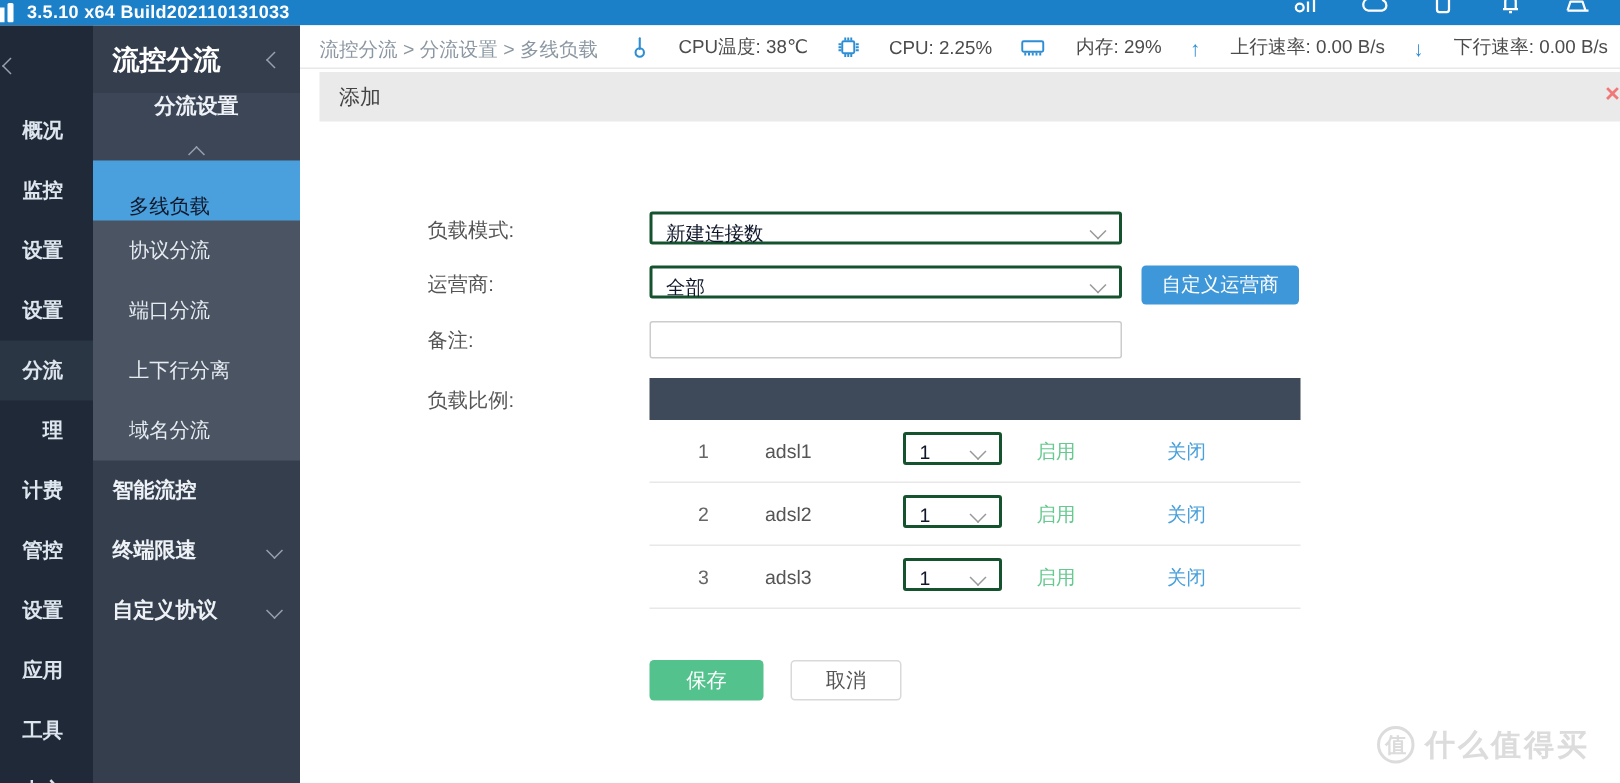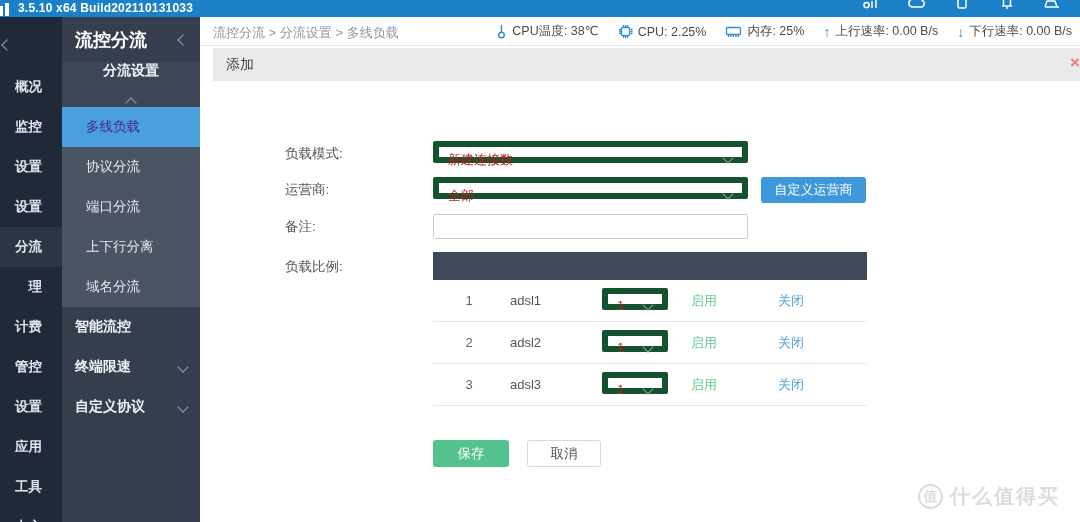--- a/index.html
+++ b/index.html
@@ -20,42 +20,42 @@
   .s1-items{position:absolute;left:0;top:50px;width:62px;}
   .s1-item{height:40px;display:flex;align-items:center;justify-content:flex-end;padding-right:20px;box-sizing:border-box;color:#dde5ee;font-size:13.5px;font-weight:bold;white-space:nowrap;cursor:pointer;}
   .s1-item.active{background:#2b3645;}
   
   .sidebar2{position:absolute;left:62px;top:17px;width:138px;height:505px;background:#343e4d;overflow:hidden;}
   .s2-header{height:45px;display:flex;align-items:center;justify-content:space-between;padding:0 13px;box-sizing:border-box;}
   .s2-title{color:#fff;font-size:18px;font-weight:bold;}
   .s2-group{height:45px;display:flex;align-items:center;justify-content:space-between;padding:0 13px;box-sizing:border-box;background:#3c4656;color:#eef2f6;font-size:14px;font-weight:bold;cursor:pointer;flex-direction:column;}
   .s2-submenu{background:#4a5462;}
   .s2-subitem{height:40px;display:flex;align-items:center;padding-left:24px;box-sizing:border-box;color:#e6ebf1;font-size:13.5px;cursor:pointer;}
-  .s2-subitem.active{background:#4aa0dd;color:#4c1d95;}
+  .s2-subitem.active{background:#4aa0dd;color:#0f172a;align-items:flex-end;}
   .s2-sections{}
   .s2-section{height:40px;display:flex;align-items:center;justify-content:space-between;padding:0 13px;box-sizing:border-box;color:#eef2f6;font-size:14px;font-weight:bold;cursor:pointer;}
   
   .chev{display:inline-block;width:7px;height:7px;border:solid #96a1ae;border-width:0 1.5px 1.5px 0;}
   .chev.down{transform:rotate(45deg);}
   .chev.up{transform:rotate(-135deg);}
   .chev.left{transform:rotate(135deg);}
   
   .main{position:absolute;left:200px;top:17px;width:880px;height:505px;background:#fff;}
   .crumbbar{position:absolute;left:0;top:0;width:880px;height:29px;background:#fff;border-bottom:1px solid #e8e8e8;box-sizing:border-box;}
   .breadcrumb{position:absolute;left:13px;top:7px;font-size:13px;color:#8b97a2;}
   .statusbar{position:absolute;right:8px;top:0;height:29px;display:flex;align-items:center;gap:19px;}
-  .status-item{display:flex;align-items:center;gap:5px;font-size:12.5px;color:#4c4c4c;white-space:nowrap;}
+  .status-item{display:flex;align-items:center;gap:20px;font-size:12.5px;color:#4c4c4c;white-space:nowrap;}
   .status-item svg{display:block;}
   .arrow-glyph{color:#2e8ed5;font-size:14px;font-weight:bold;line-height:1;}
   .panelbar{position:absolute;left:13px;top:31px;width:880px;height:33px;background:#eaeaea;}
   .panel-title{position:absolute;left:13px;top:8px;font-size:14px;color:#444;}
   .panel-close{position:absolute;right:13px;top:6px;font-size:17px;font-weight:bold;color:#f07878;cursor:pointer;line-height:1;}
   
   .flabel{position:absolute;left:85px;width:145px;font-size:13.5px;color:#555;line-height:25px;}
-  .select{position:relative;background:#fff;border:6px solid #14532d;border-radius:2px;height:22px;box-sizing:border-box;font-size:13px;color:#b91c1c;cursor:pointer;}
+  .select{position:relative;background:#fff;border:2px solid #14532d;border-radius:2px;height:22px;box-sizing:border-box;font-size:13px;color:#0f172a;cursor:pointer;}
   .select .sel-val{position:absolute;left:9px;top:4px;}
   .select .chev{position:absolute;right:10px;top:7px;border-color:#999;}
   .sel-wide{position:absolute;left:233px;width:315px;}
   .text-input{position:absolute;left:233px;top:197px;width:315px;height:25px;box-sizing:border-box;border:1px solid #ccc;border-radius:2px;font-size:13px;color:#333;padding:0 8px;outline:none;}
   .btn-isp{position:absolute;left:561px;top:160px;width:105px;height:26px;background:#3e97d8;color:#fff;font-size:13px;border:none;border-radius:3px;cursor:pointer;font-family:inherit;}
   
   .ltable{position:absolute;left:233px;top:235px;width:434px;}
   .lt-head{display:grid;grid-template-columns:72px 92px 92px 88px 90px;background:#3e4a59;height:28px;align-items:center;color:#fff;font-size:13px;font-weight:bold;}
   .lt-th{padding-left:5px;}
   .lt-th:nth-child(1){text-align:center;padding-left:0;}
@@ -225,21 +225,21 @@
           </span>
         <span>CPU: 2.25%</span>
       </span>
       <span class="status-item">
         <span>
             <svg width="17" height="14" fill="none" stroke="#2e8ed5" stroke-width="1.3">
               <rect x="1.5" y="2.5" width="14" height="7" rx="1"></rect>
               <path d="M3.5 10v2M6 10v2M8.5 10v2M11 10v2M13.5 10v2"></path>
             </svg>
           </span>
-        <span>内存: 25%</span>
+        <span>内存: 29%</span>
       </span>
       <span class="status-item">
         <span class="arrow-glyph">↑</span>
         <span>上行速率: 0.00 B/s</span>
       </span>
       <span class="status-item">
         <span class="arrow-glyph">↓</span>
         <span>下行速率: 0.00 B/s</span>
       </span>
     </div>

